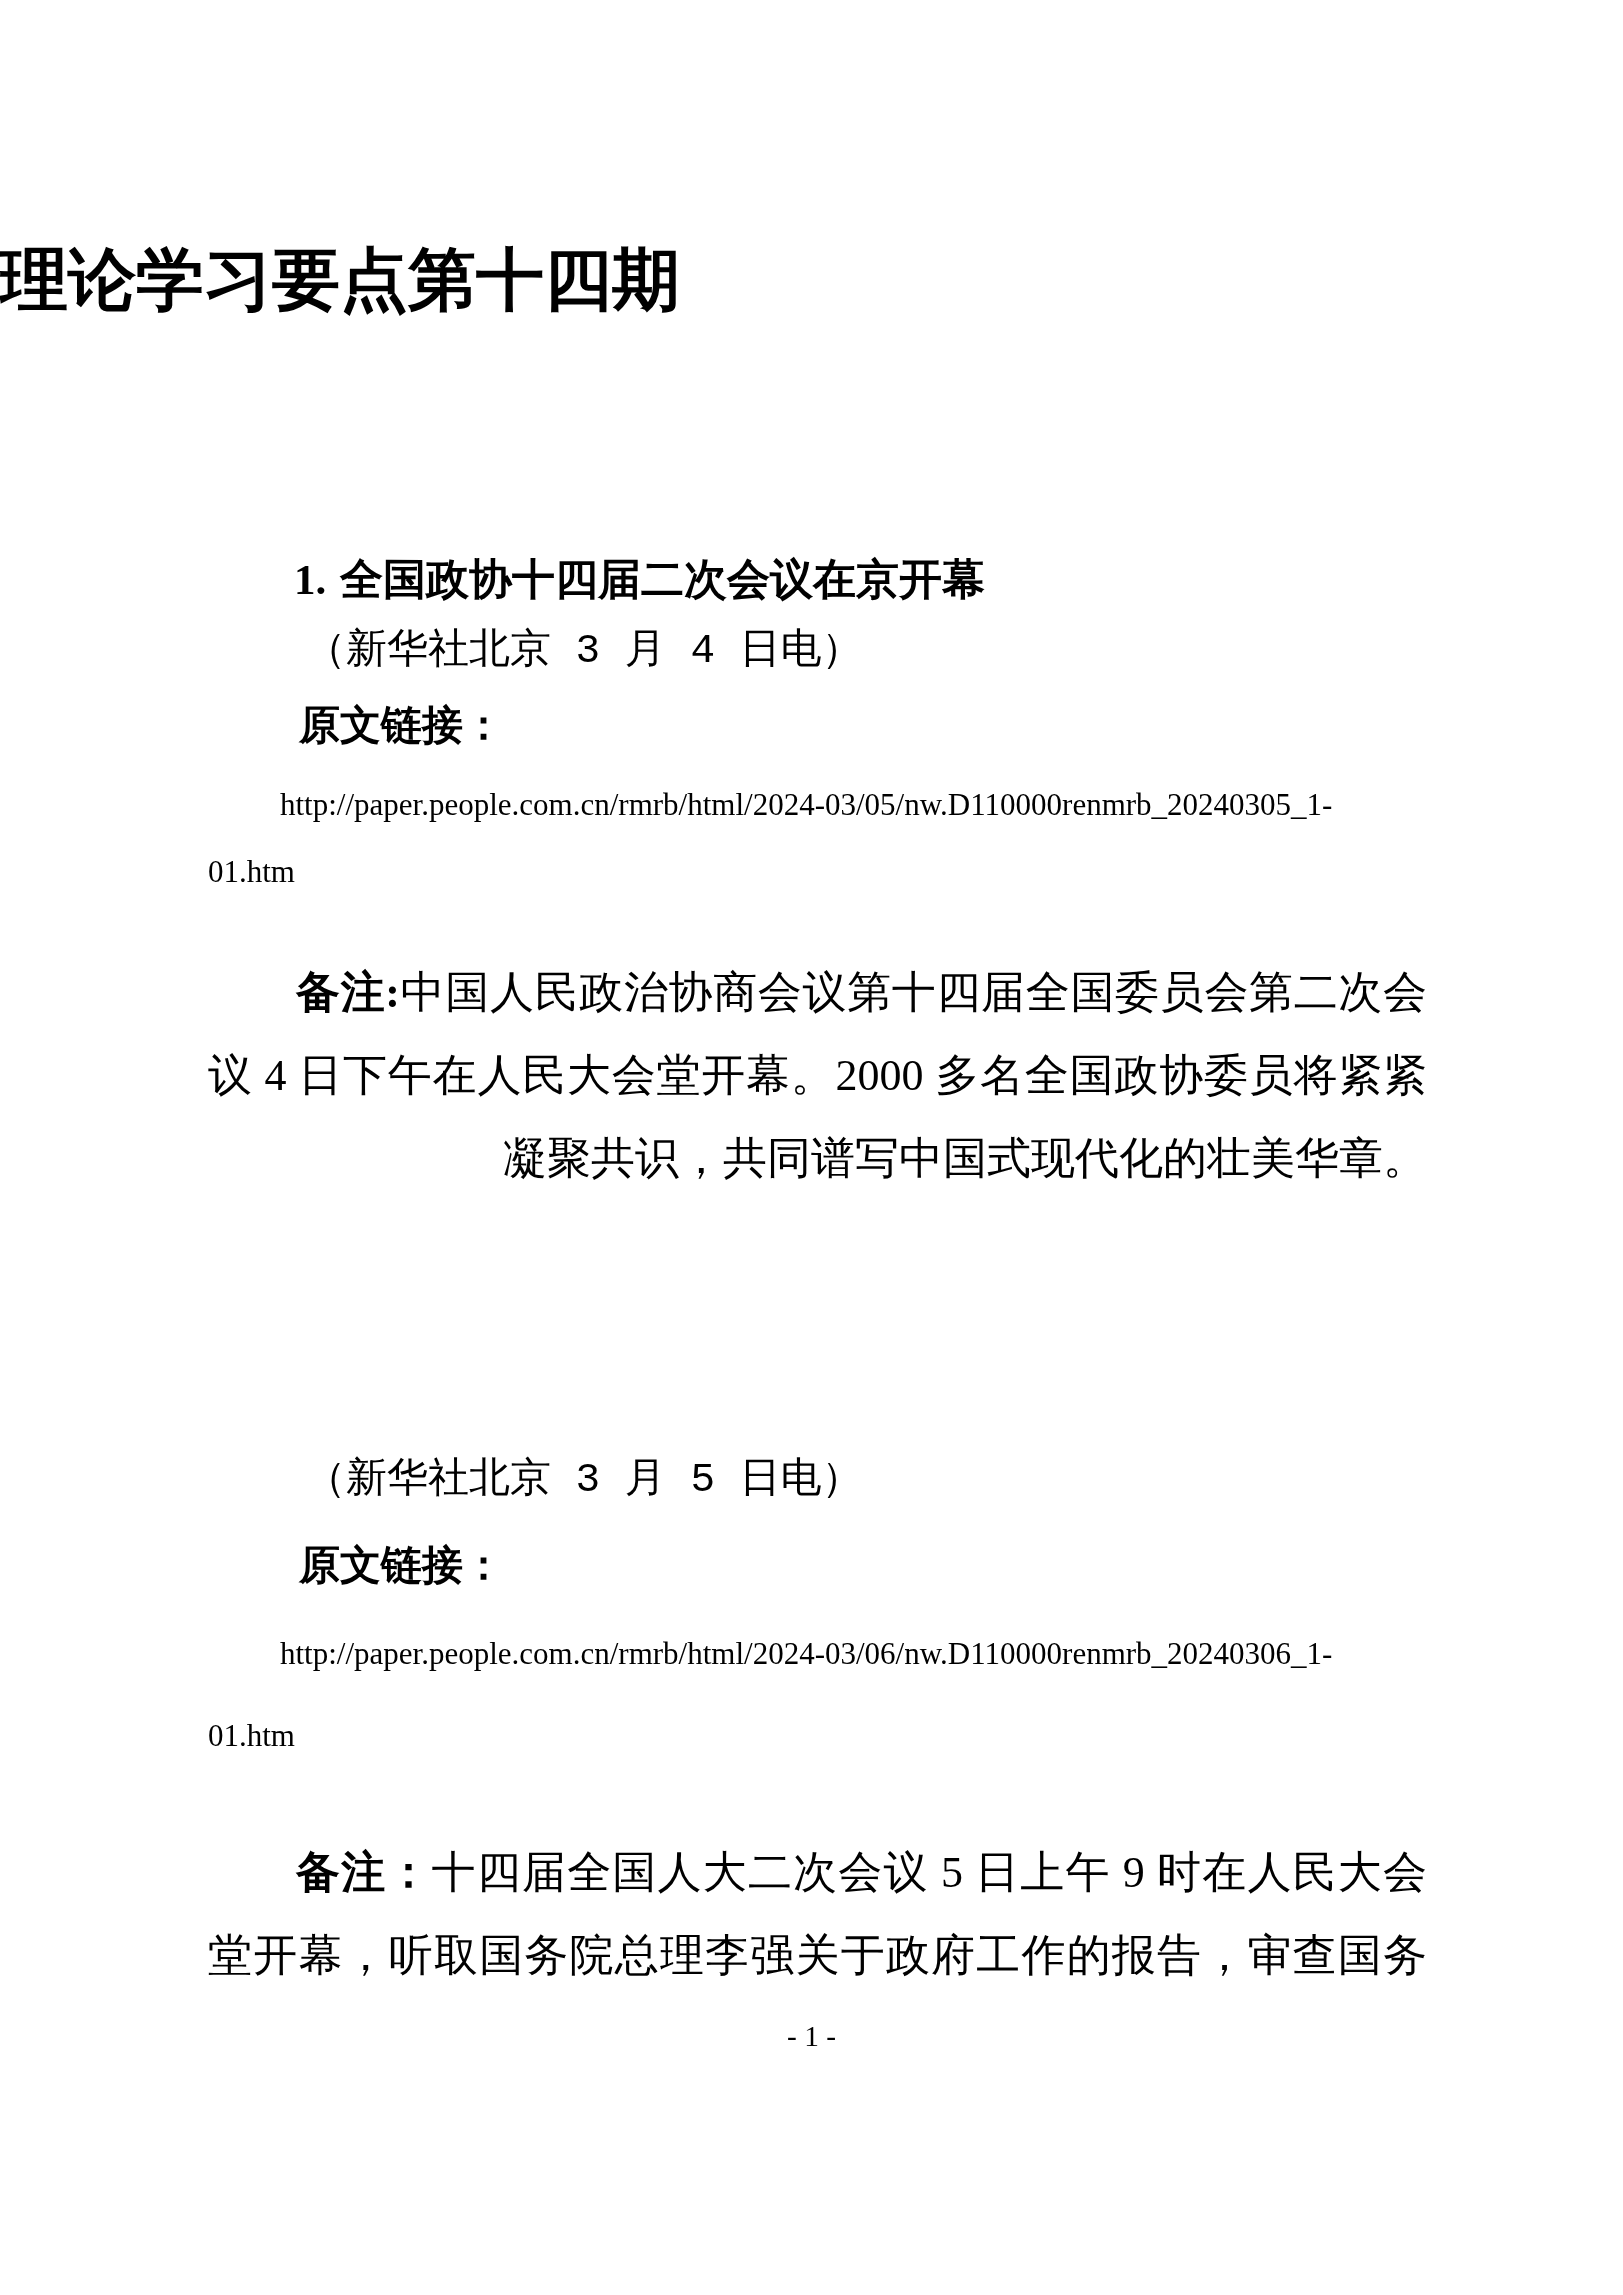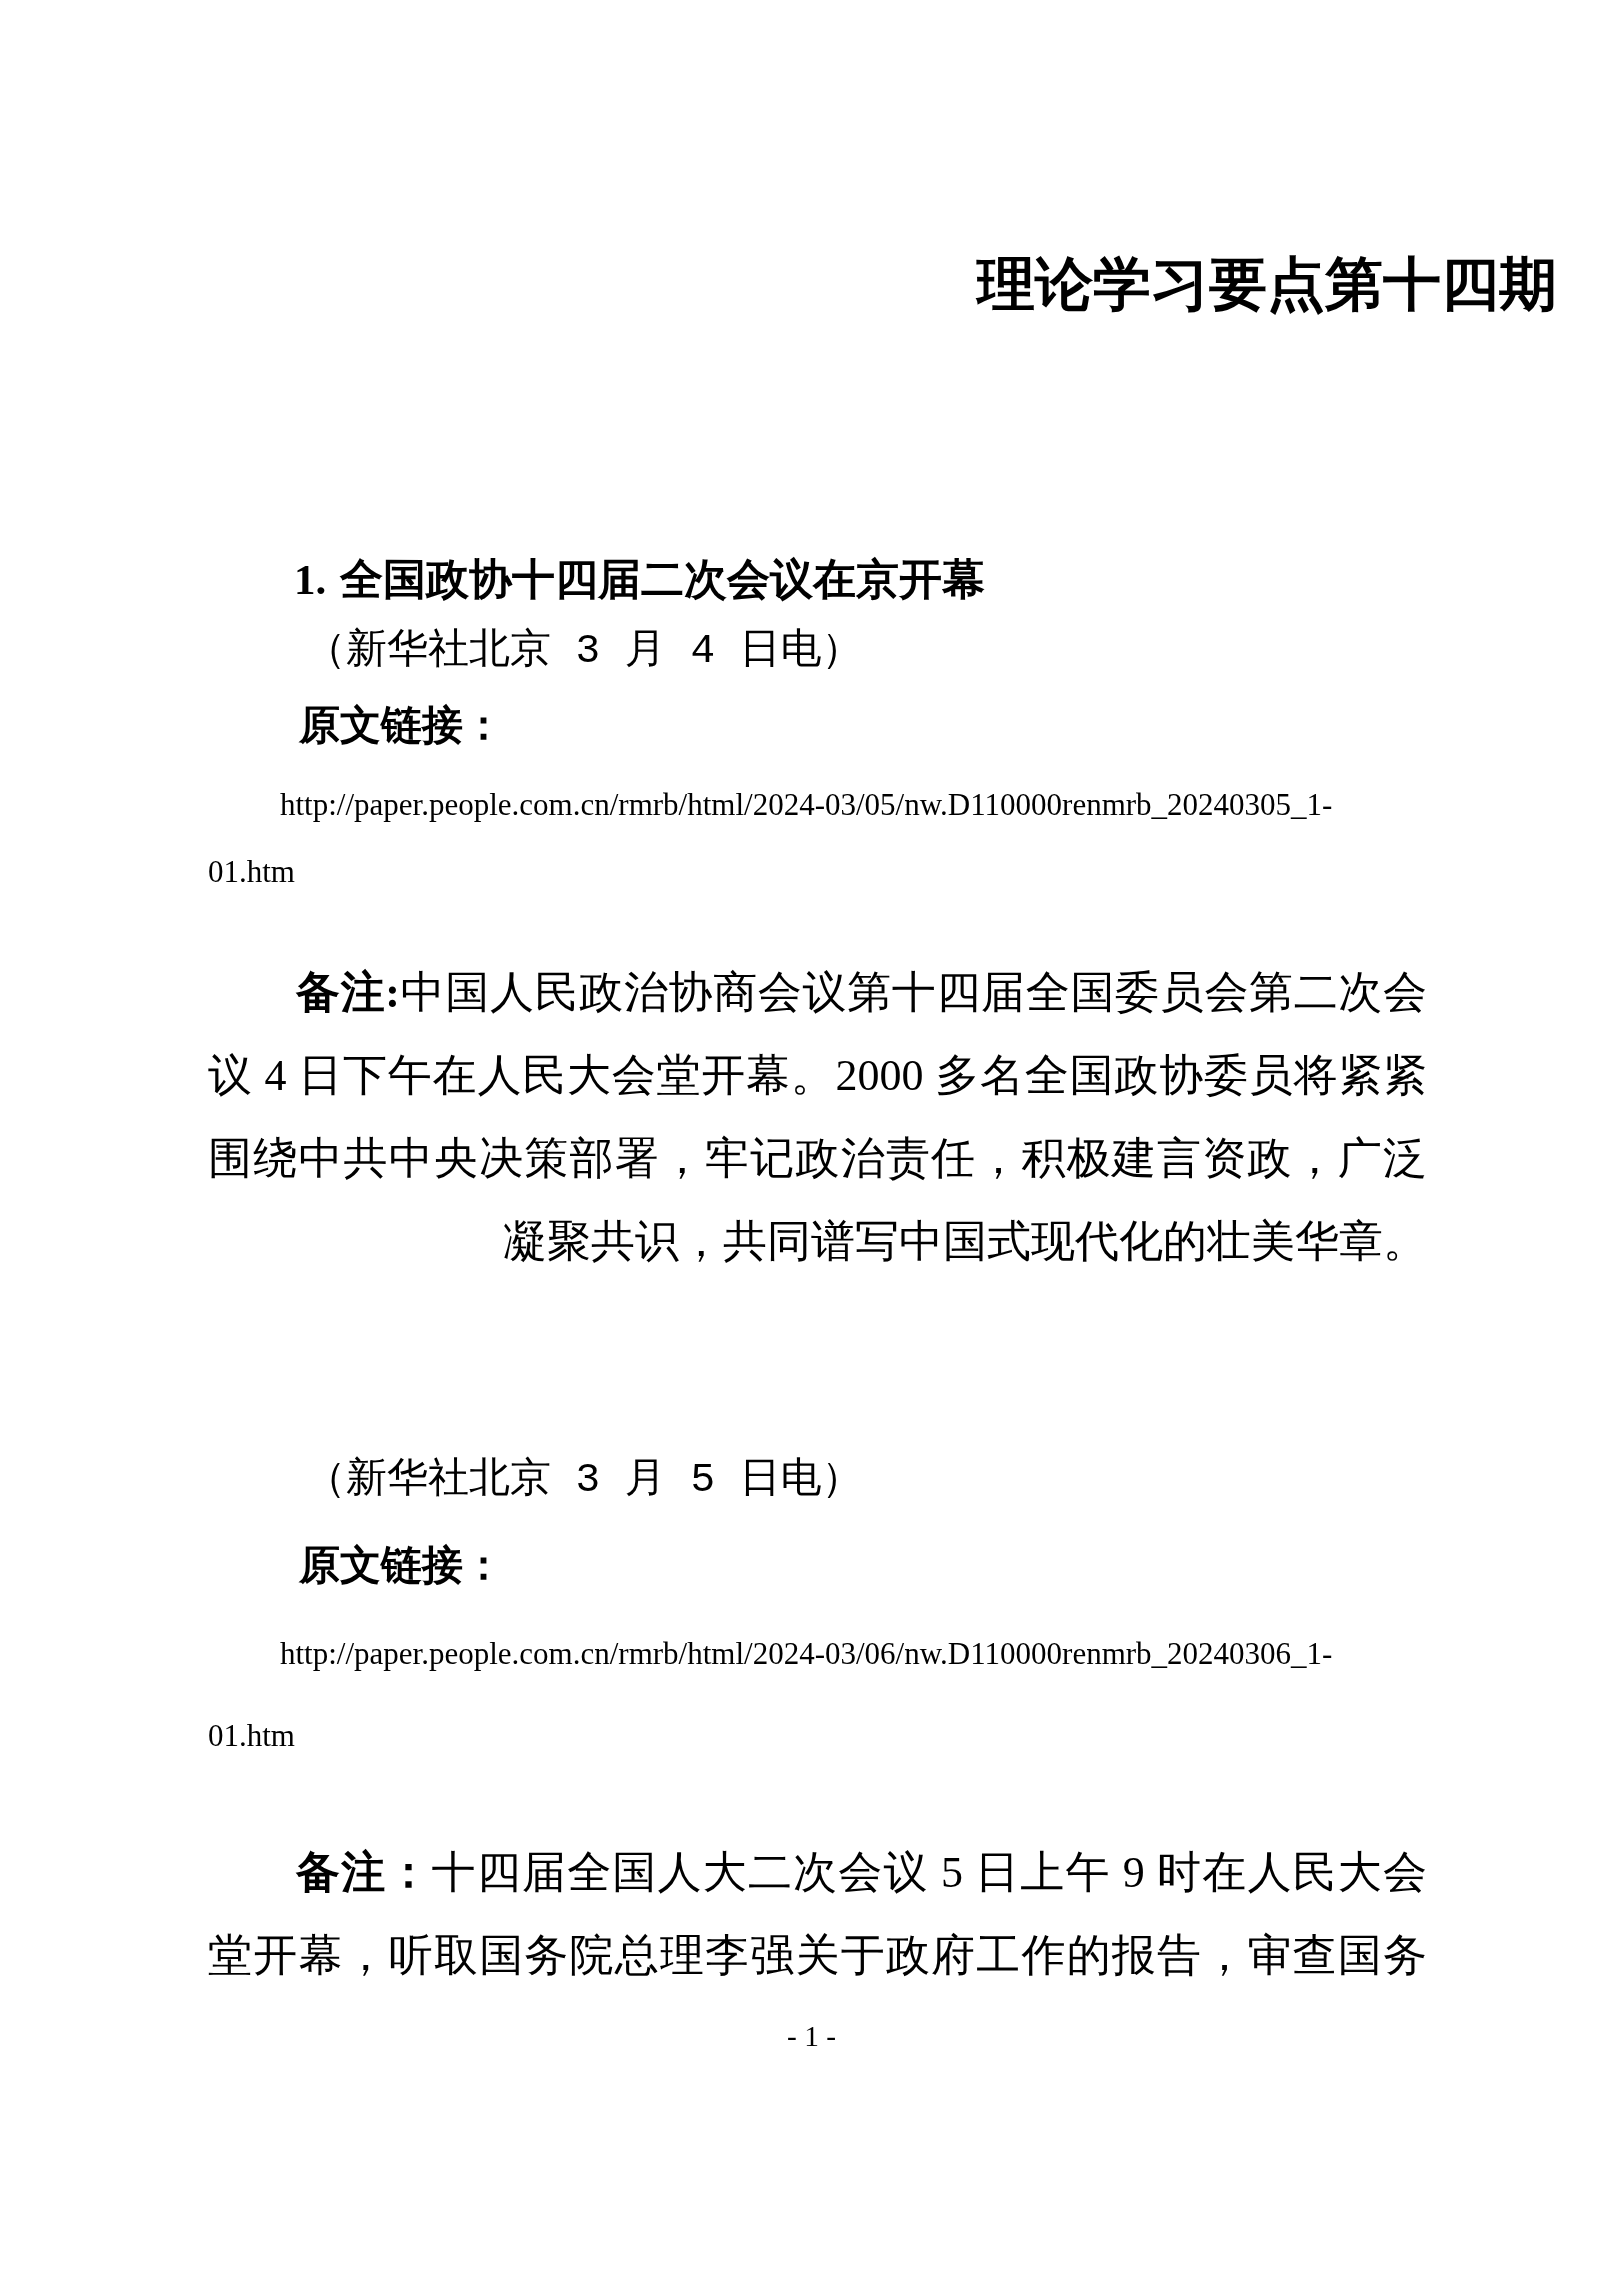--- a/index.html
+++ b/index.html
@@ -12,25 +12,25 @@
     width: 1623px;
     height: 2295px;
     background: #ffffff;
     color: #000000;
     font-family: "Liberation Serif", serif;
     overflow: hidden;
   }
   .abs { position: absolute; }
 
   .doc-title {
-    top: 250px;
+    top: 240px;
     left: 0;
     width: 1557px;
-    text-align: right;
-    font-size: 58px;
+    text-align: left;
+    font-size: 68px;
     font-weight: 700;
     line-height: 1.2;
     font-family: "Liberation Serif", serif;
     white-space: nowrap;
   }
 
   .section-heading {
     left: 294px;
     font-size: 43px;
     font-weight: 700;
@@ -122,21 +122,20 @@
   <div class="abs link-label" style="top:701px;">原文链接：</div>
 
   <div class="abs url-line url-first" style="top:786px;">http://paper.people.com.cn/rmrb/html/2024-03/05/nw.D110000renmrb_20240305_1-</div>
   <div class="abs url-line url-cont" style="top:853px;">01.htm</div>
 
   <div class="abs note-block" style="top:951px;">
     <div class="note-line fill first">
       <span class="note-label">备注:</span><span>中国人民政治协商会议第十四届全国委员会第二次会</span>
     </div>
     <div class="note-line fill">议 4 日下午在人民大会堂开幕。2000 多名全国政协委员将紧紧</div>
-    <div class="note-line fill">围绕中共中央决策部署，牢记政治责任，积极建言资政，广泛</div>
     <div class="note-line">凝聚共识，共同谱写中国式现代化的壮美华章。</div>
   </div>
 
 
   <div class="abs dateline" style="top:1456px;">（新华社北京 3 月 5 日电）</div>
 
   <div class="abs link-label" style="top:1541px;">原文链接：</div>
 
   <div class="abs url-line url-first" style="top:1635px;">http://paper.people.com.cn/rmrb/html/2024-03/06/nw.D110000renmrb_20240306_1-</div>
   <div class="abs url-line url-cont" style="top:1717px;">01.htm</div>

